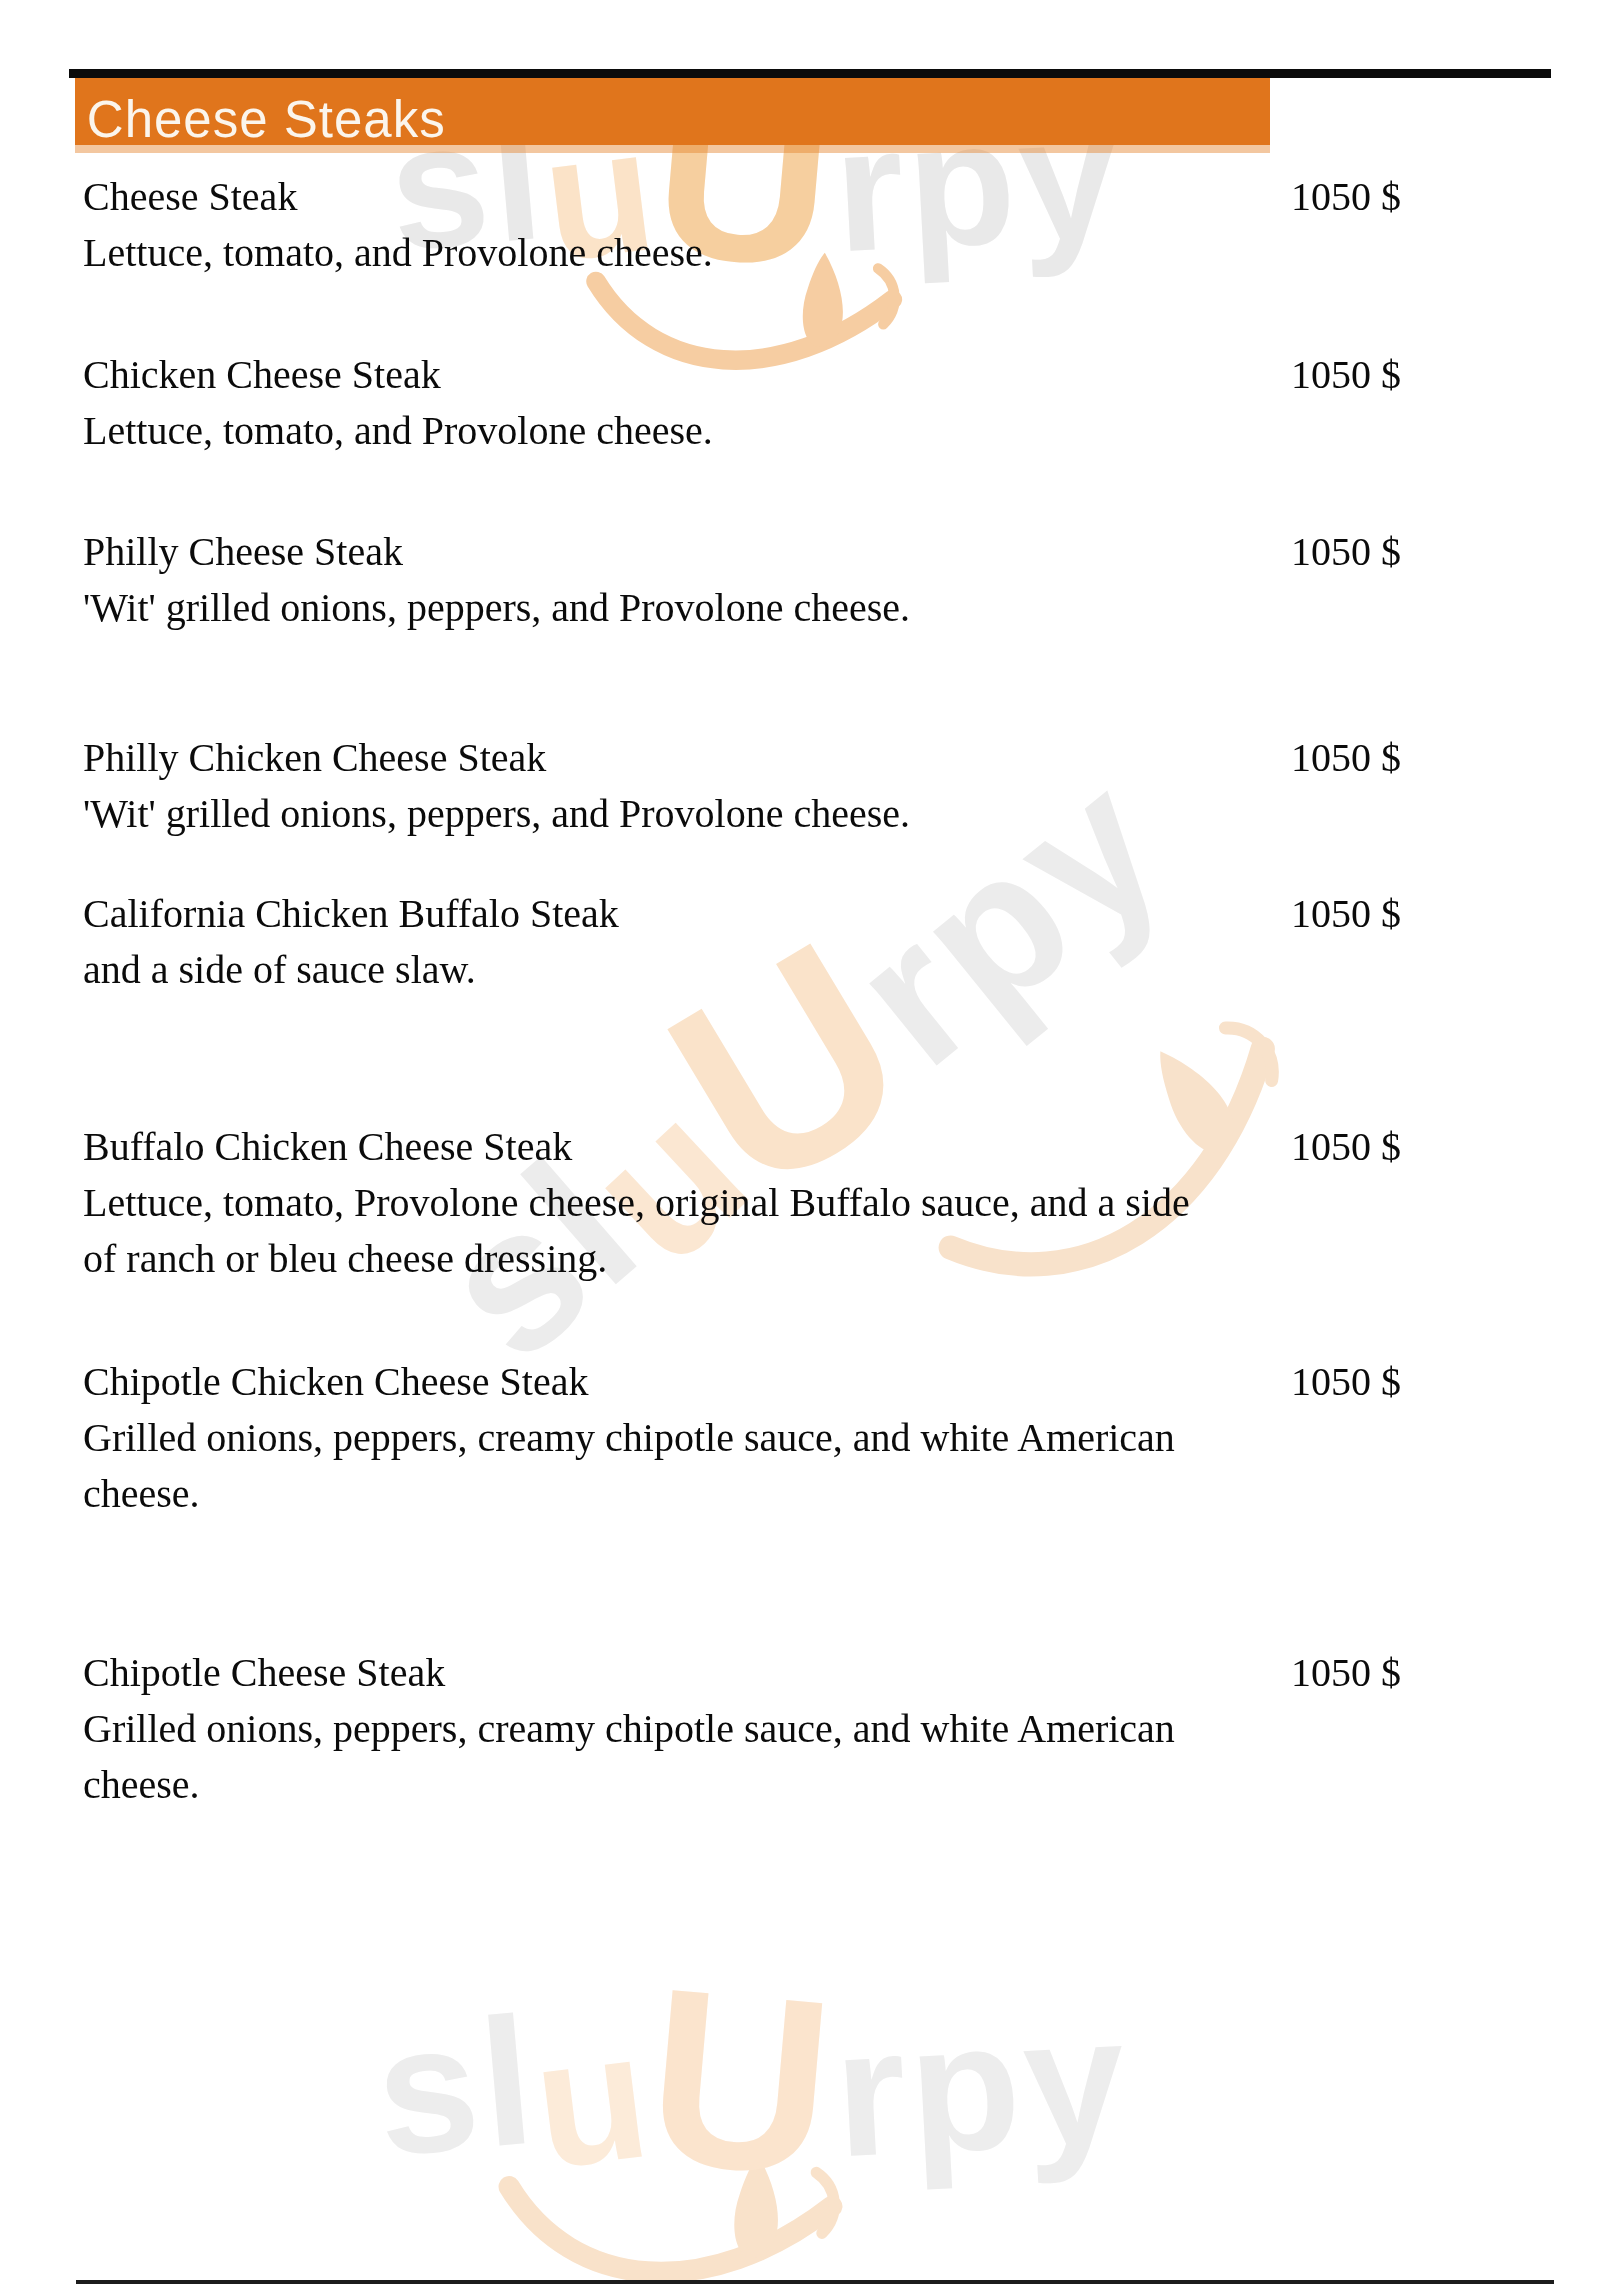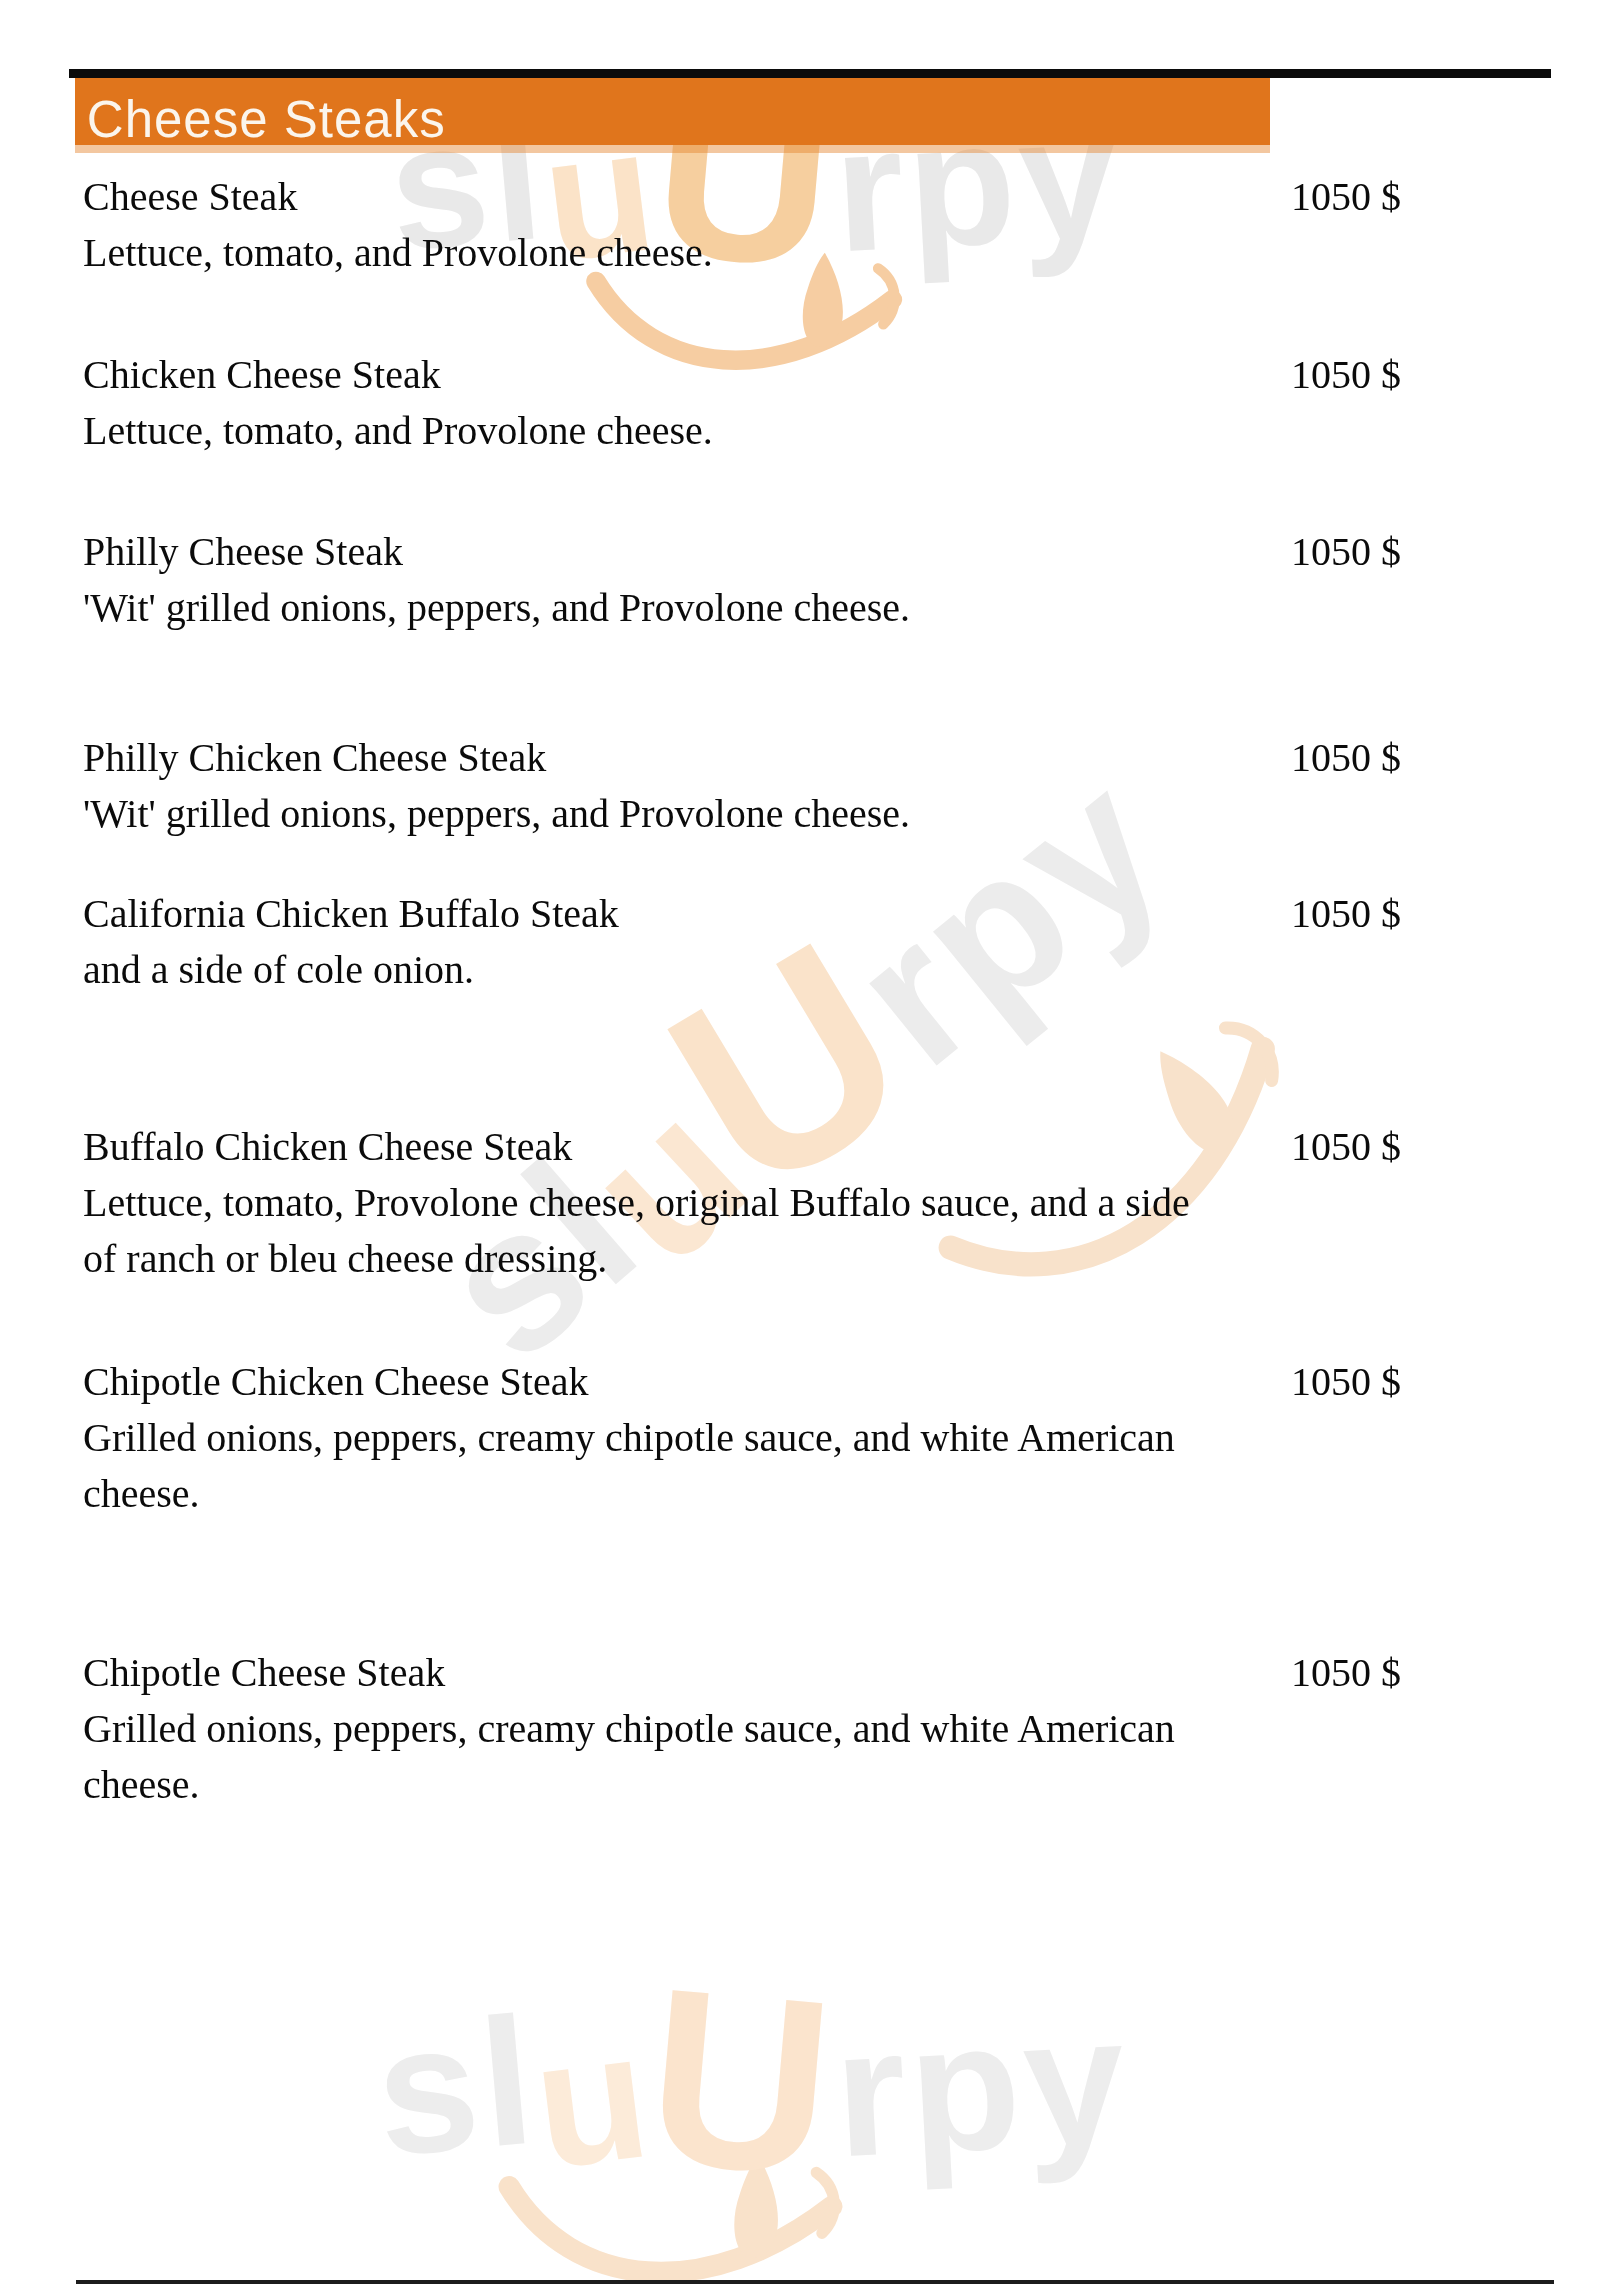--- a/index.html
+++ b/index.html
@@ -154,21 +154,21 @@
         <span class="price">1050 $</span>
       </div>
       <div class="desc">'Wit' grilled onions, peppers, and Provolone cheese.</div>
     </div>
 
     <div class="item i5">
       <div class="row">
         <span class="name">California Chicken Buffalo Steak</span>
         <span class="price">1050 $</span>
       </div>
-      <div class="desc">and a side of cole onion.</div>
+      <div class="desc">and a side of sauce slaw.</div>
     </div>
 
     <div class="item i6">
       <div class="row">
         <span class="name">Buffalo Chicken Cheese Steak</span>
         <span class="price">1050 $</span>
       </div>
       <div class="desc">Lettuce, tomato, Provolone cheese, original Buffalo sauce, and a side</div>
       <div class="desc">of ranch or bleu cheese dressing.</div>
     </div>

